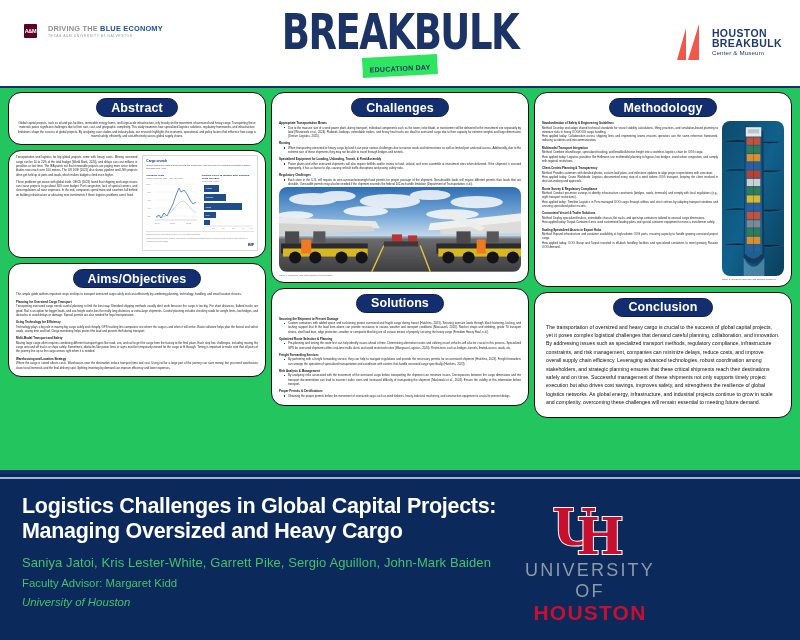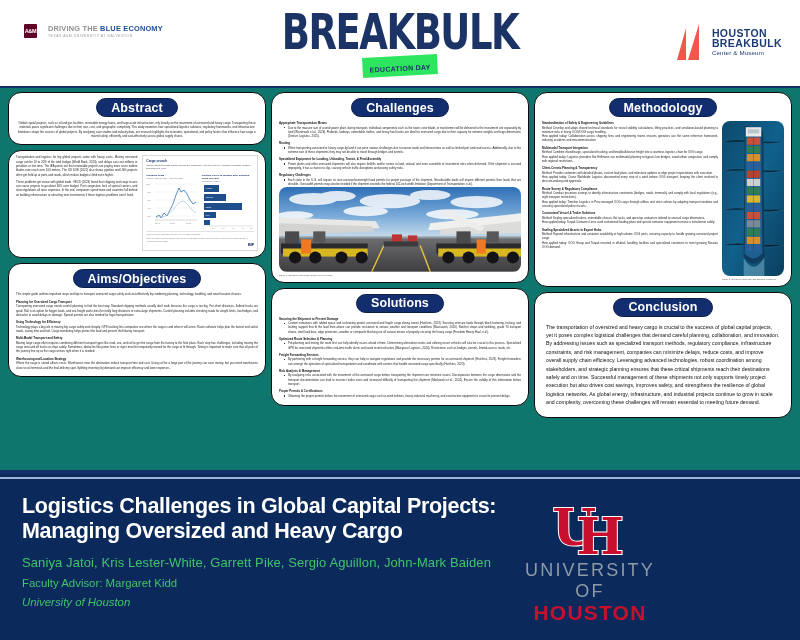--- a/index.html
+++ b/index.html
@@ -32,21 +32,21 @@
 
   .logo-hm{position:absolute;right:18px;top:24px;display:flex;align-items:center;gap:5px;}
   .hm-sail{position:relative;width:30px;height:36px;}
   .hm-sail .s1{position:absolute;left:0;top:4px;width:0;height:0;border-left:9px solid transparent;border-bottom:32px solid #f2574c;}
   .hm-sail .s2{position:absolute;left:11px;top:0;width:0;height:0;border-left:11px solid transparent;border-bottom:36px solid #f2574c;}
   .hm-txt{display:flex;flex-direction:column;line-height:1.02;}
   .hm-l1,.hm-l2{font-size:10.5px;font-weight:bold;color:#1e3a73;letter-spacing:.4px;}
   .hm-l3{font-size:6.2px;color:#1e3a73;letter-spacing:.15px;margin-top:1px;}
 
   
-  .board{position:absolute;left:0;top:86px;width:800px;height:384px;background:#0f766e;}
+  .board{position:absolute;left:0;top:86px;width:800px;height:384px;background:#22c55e;}
   .rule-top{position:absolute;left:0;top:0;width:800px;height:2px;background:#13306b;}
   .cols{position:absolute;left:8px;top:6px;width:784px;display:flex;gap:5px;}
   .col{width:258px;display:flex;flex-direction:column;gap:5px;}
 
   .card{border:1.6px solid #0d0d0d;border-radius:13px;background:#fff;padding:4px 7px 6px;position:relative;box-sizing:border-box;}
   .pill{display:block;margin:1px auto 4px;background:#132e6e;color:#fff;border-radius:11px;
         padding:1.5px 14px;font-size:12.5px;font-weight:bold;text-align:center;width:max-content;
         border:1px solid #0b1f4d;letter-spacing:.1px;font-family:"Liberation Sans",sans-serif;}
 
   .body-txt{font-size:2.85px;line-height:1.52;color:#1b1b1b;text-align:justify;}

